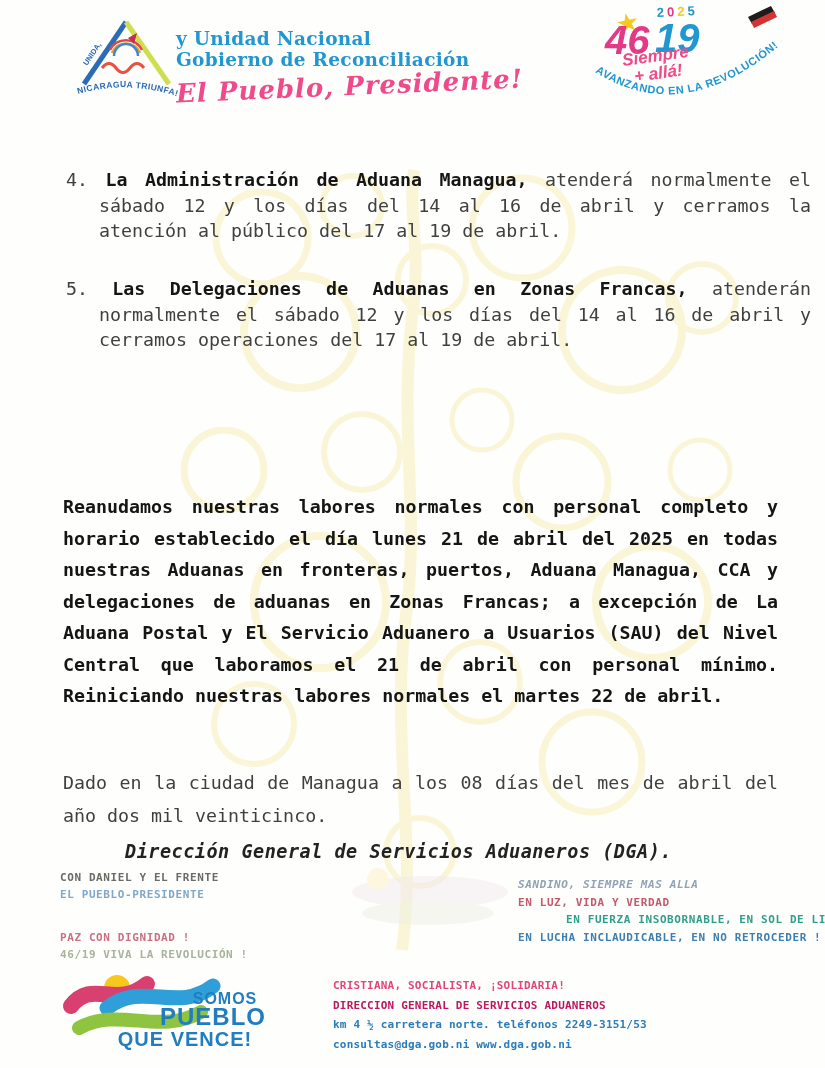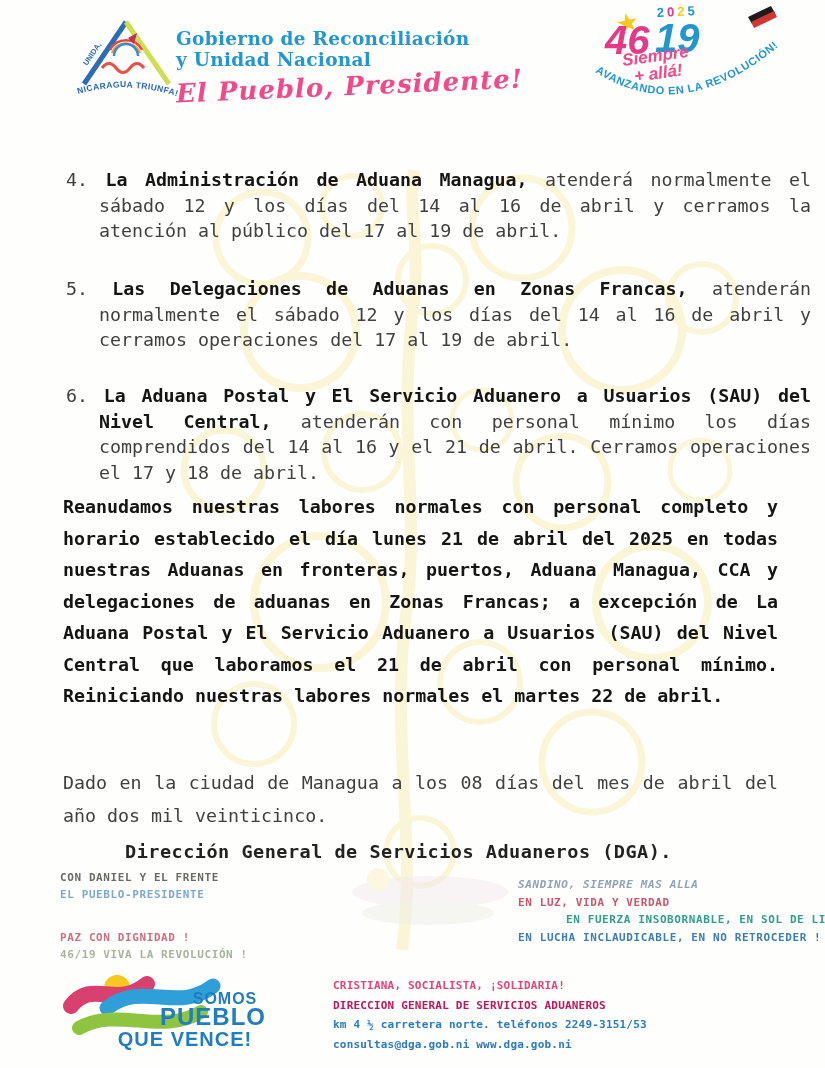--- a/index.html
+++ b/index.html
@@ -19,21 +19,21 @@
   .gov-script{font-family:"DejaVu Serif","Liberation Serif",serif;font-style:italic;font-weight:bold;
               font-size:26px;color:var(--pink);transform:rotate(-2.5deg);margin-top:1px;letter-spacing:1px;}
 
   
   .item{left:66px;width:712px;font-size:18.3px;line-height:25.6px;text-align:justify;
         padding-left:33px;text-indent:-33px;margin-top:20px;}
   .item b{color:var(--boldtxt);}
   .para{left:63px;width:715px;text-align:justify;}
   .boldp{font-size:18.3px;line-height:31.5px;font-weight:bold;color:var(--boldtxt);}
   .dadop{font-size:18.3px;line-height:33px;margin-top:24px;}
-  .sig{left:0;width:797px;text-align:center;font-size:18.5px;font-weight:bold;
+  .sig{left:0;width:797px;text-align:center;font-size:18.5px;font-weight:bold;font-style:italic;
        color:#222;letter-spacing:.5px;}
 
   
   .slog{font-size:11px;font-weight:bold;letter-spacing:.6px;line-height:17px;white-space:nowrap;}
   .slog-r{line-height:17.5px;}
   .contact{font-size:11px;font-weight:bold;letter-spacing:.2px;line-height:19.5px;white-space:nowrap;}
 </style>
 </head>
 <body>
 
@@ -77,22 +77,22 @@
     <polygon points="54,24 63,19 60,30" fill="#c03050"></polygon>
     <path d="M28,54 q7,-9 14,0 q7,9 14,0 q7,-9 14,0" stroke="var(--red)" stroke-width="3" fill="none"></path>
     <text x="13" y="52" transform="rotate(-56 13 52)" font-size="7.5" font-weight="bold" fill="var(--navy)">UNIDA,</text>
     <path id="ntri" d="M4,80 Q52,66 102,82" fill="none"></path>
     <text font-size="8.5" font-weight="bold" fill="var(--navy)" letter-spacing="0.4">
       <textPath href="#ntri">NICARAGUA TRIUNFA!</textPath>
     </text>
   </svg>
 
   <div class="abs" style="left:176px;top:28px;">
+    <div class="gov-line">y Unidad Nacional</div>
     <div class="gov-line">Gobierno de Reconciliación</div>
-    <div class="gov-line">y Unidad Nacional</div>
     <div class="gov-script">El Pueblo, Presidente!</div>
   </div>
 
   <svg class="abs" style="left:593px;top:2px;" width="222" height="108" viewBox="0 0 222 108">
     <text x="64" y="15" transform="rotate(-3 64 15)" font-size="13" font-weight="bold" letter-spacing="3">
       <tspan style="fill:var(--blue)">2</tspan><tspan style="fill:var(--magenta)">0</tspan><tspan style="fill:var(--yellow)">2</tspan><tspan style="fill:var(--blue)">5</tspan>
     </text>
     <polygon points="155,15 178,4 182,11 159,22" fill="#1c1c1c"></polygon>
     <polygon points="158,20 181,9 184,15 161,26" fill="#d23434"></polygon>
     <text x="25" y="32" transform="rotate(-12 25 32)" font-size="26" fill="var(--yellow)">★</text>
@@ -109,24 +109,20 @@
   <div class="abs item" style="top:147px;">
     <span class="num">4.</span>
     <b>La Administración de Aduana Managua,</b><span> atenderá normalmente el sábado 12 y los días del 14 al 16 de abril y cerramos la atención al público del 17 al 19 de abril.</span>
   </div>
 
   <div class="abs item" style="top:256px;">
     <span class="num">5.</span>
     <b>Las Delegaciones de Aduanas en Zonas Francas,</b><span> atenderán normalmente el sábado 12 y los días del 14 al 16 de abril y cerramos operaciones del 17 al 19 de abril.</span>
   </div>
 
-  <div class="abs item" style="top:363px;">
-    <span class="num">6.</span>
-    <b>La Aduana Postal y El Servicio Aduanero a Usuarios (SAU) del Nivel Central,</b><span> atenderán con personal mínimo los días comprendidos del 14 al 16 y el 21 de abril. Cerramos operaciones el 17 y 18 de abril.</span>
-  </div>
 
   <div class="abs para boldp" style="top:491px;">Reanudamos nuestras labores normales con personal completo y horario establecido el día lunes 21 de abril del 2025 en todas nuestras Aduanas en fronteras, puertos, Aduana Managua, CCA y delegaciones de aduanas en Zonas Francas; a excepción de La Aduana Postal y El Servicio Aduanero a Usuarios (SAU) del Nivel Central que laboramos el 21 de abril con personal mínimo. Reiniciando nuestras labores normales el martes 22 de abril.</div>
 
   <div class="abs para dadop" style="top:742px;">Dado en la ciudad de Managua a los 08 días del mes de abril del año dos mil veinticinco.</div>
 
   <div class="abs sig" style="top:841px;">Dirección General de Servicios Aduaneros (DGA).</div>
 
   <div class="abs" style="left:60px;top:869px;">
     <div class="slog" style="color: rgb(107, 107, 102);">CON DANIEL Y EL FRENTE</div>
     <div class="slog" style="color: rgb(127, 168, 201);">EL PUEBLO-PRESIDENTE</div>

